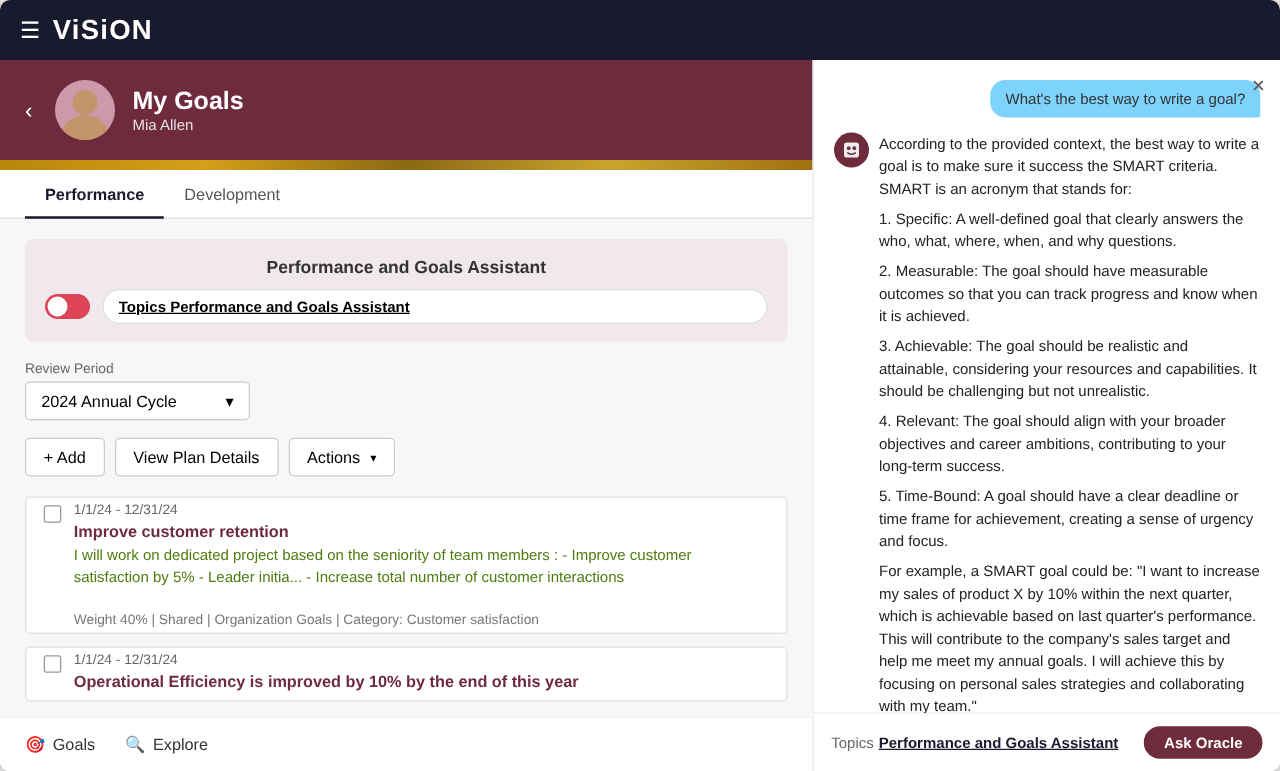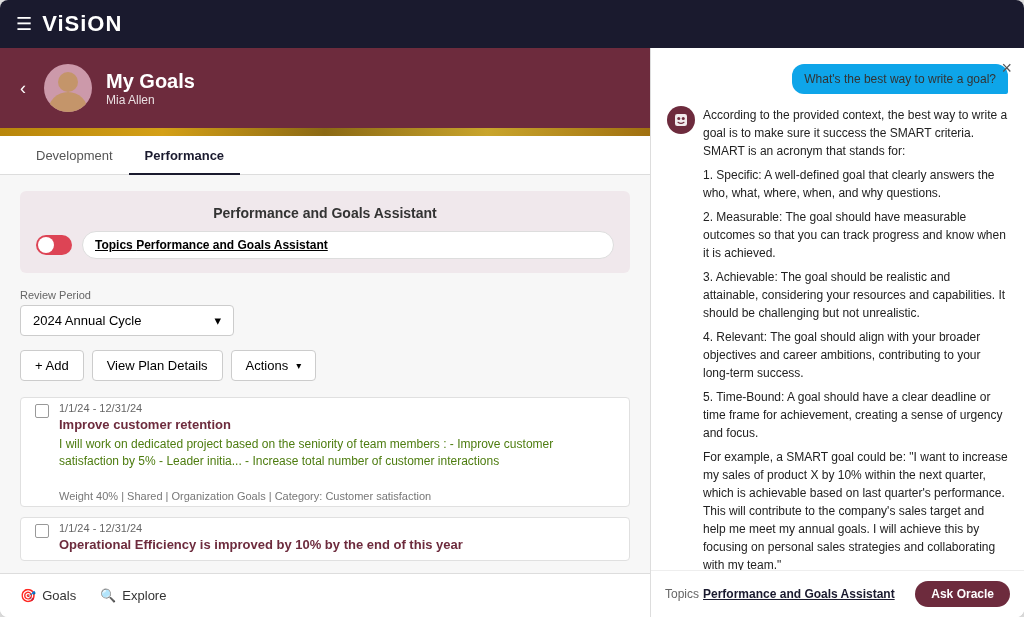--- a/index.html
+++ b/index.html
@@ -188,21 +188,21 @@
       margin-bottom: 4px;
     }
     .review-select {
       display: flex;
       align-items: center;
       justify-content: space-between;
       background: #fff;
       border: 1px solid #ccc;
       border-radius: 4px;
       padding: 7px 12px;
-      width: 214px;
+      width: 180px;
       cursor: pointer;
       font-size: 13px;
     }
 
     
     .action-buttons {
       display: flex;
       gap: 8px;
       margin-bottom: 16px;
     }
@@ -293,21 +293,21 @@
       padding: 16px 16px 8px;
     }
 
     
     .msg-user {
       display: flex;
       justify-content: flex-end;
       margin-bottom: 12px;
     }
     .bubble-user {
-      background: #0ea5e9;
+      background: #7dd3fc;
       border-radius: 12px 12px 2px 12px;
       padding: 8px 12px;
       font-size: 12px;
       max-width: 80%;
       color: #333;
     }
 
     
     .msg-ai {
       display: flex;
@@ -396,22 +396,22 @@
           </svg>
         </div>
         <div class="profile-info">
           <div class="profile-name">My Goals</div>
           <div class="profile-sub">Mia Allen</div>
         </div>
       </div>
       <div class="header-banner"></div>
 
       <div class="tabs-bar">
+        <div class="tab-item active">Performance</div>
         <div class="tab-item">Development</div>
-        <div class="tab-item active">Performance</div>
       </div>
 
       <div class="content-area">
 
         <div class="assistant-box">
           <div class="assistant-title">Performance and Goals Assistant</div>
           <div class="assistant-row">
             <div class="toggle-icon"></div>
             <div class="assistant-tag">
               <span>Topics </span><span>Performance and Goals Assistant</span>

